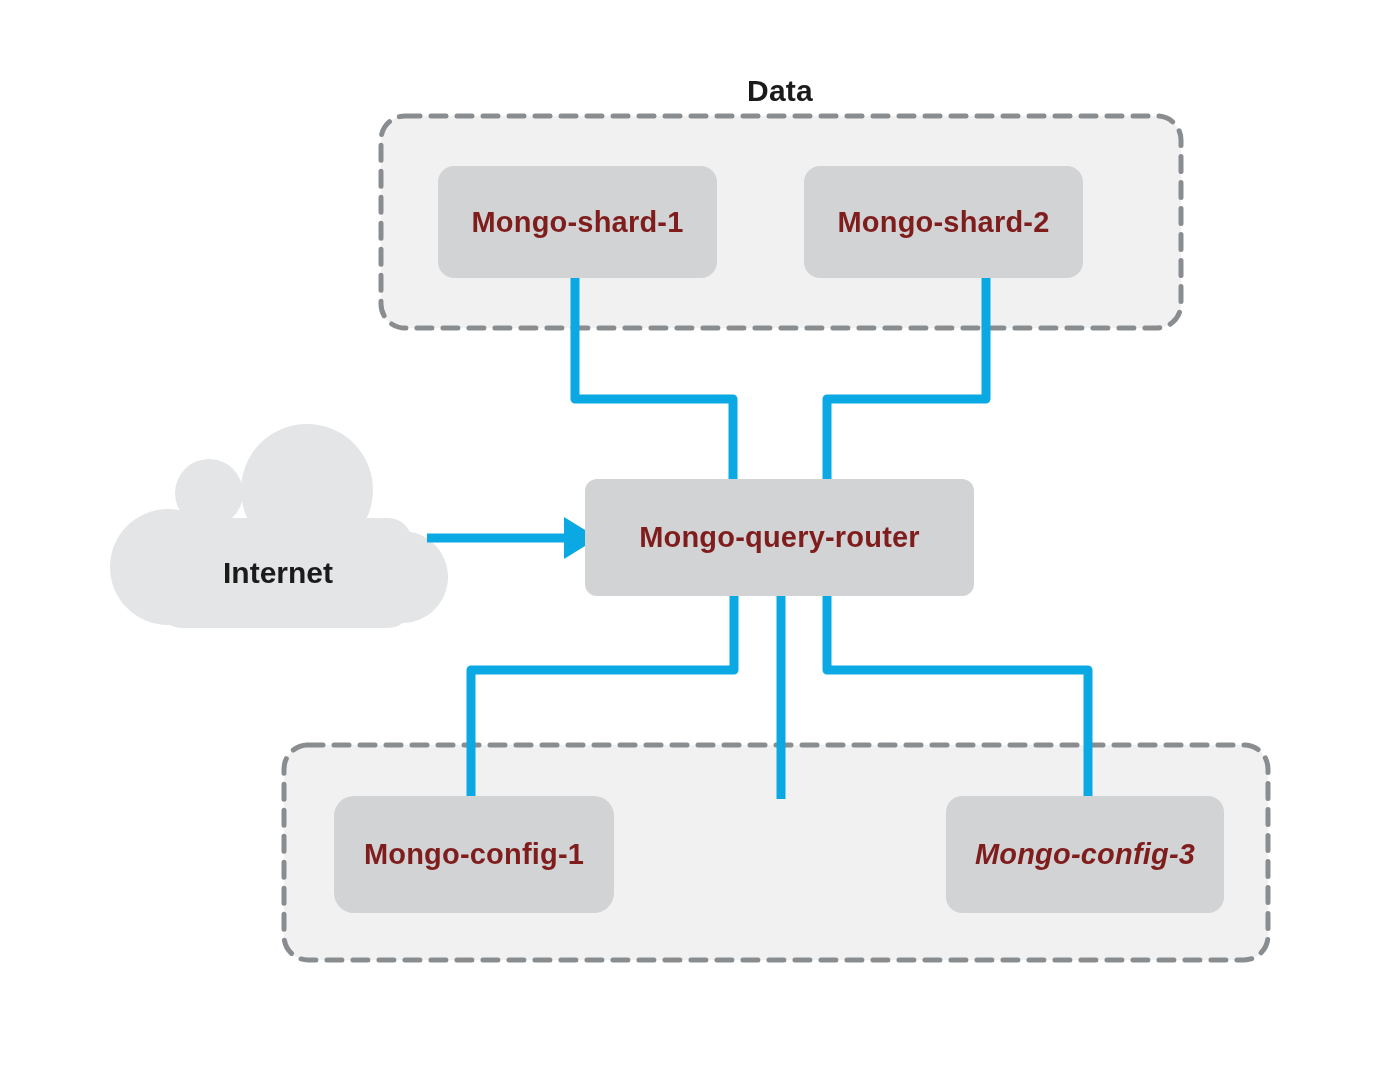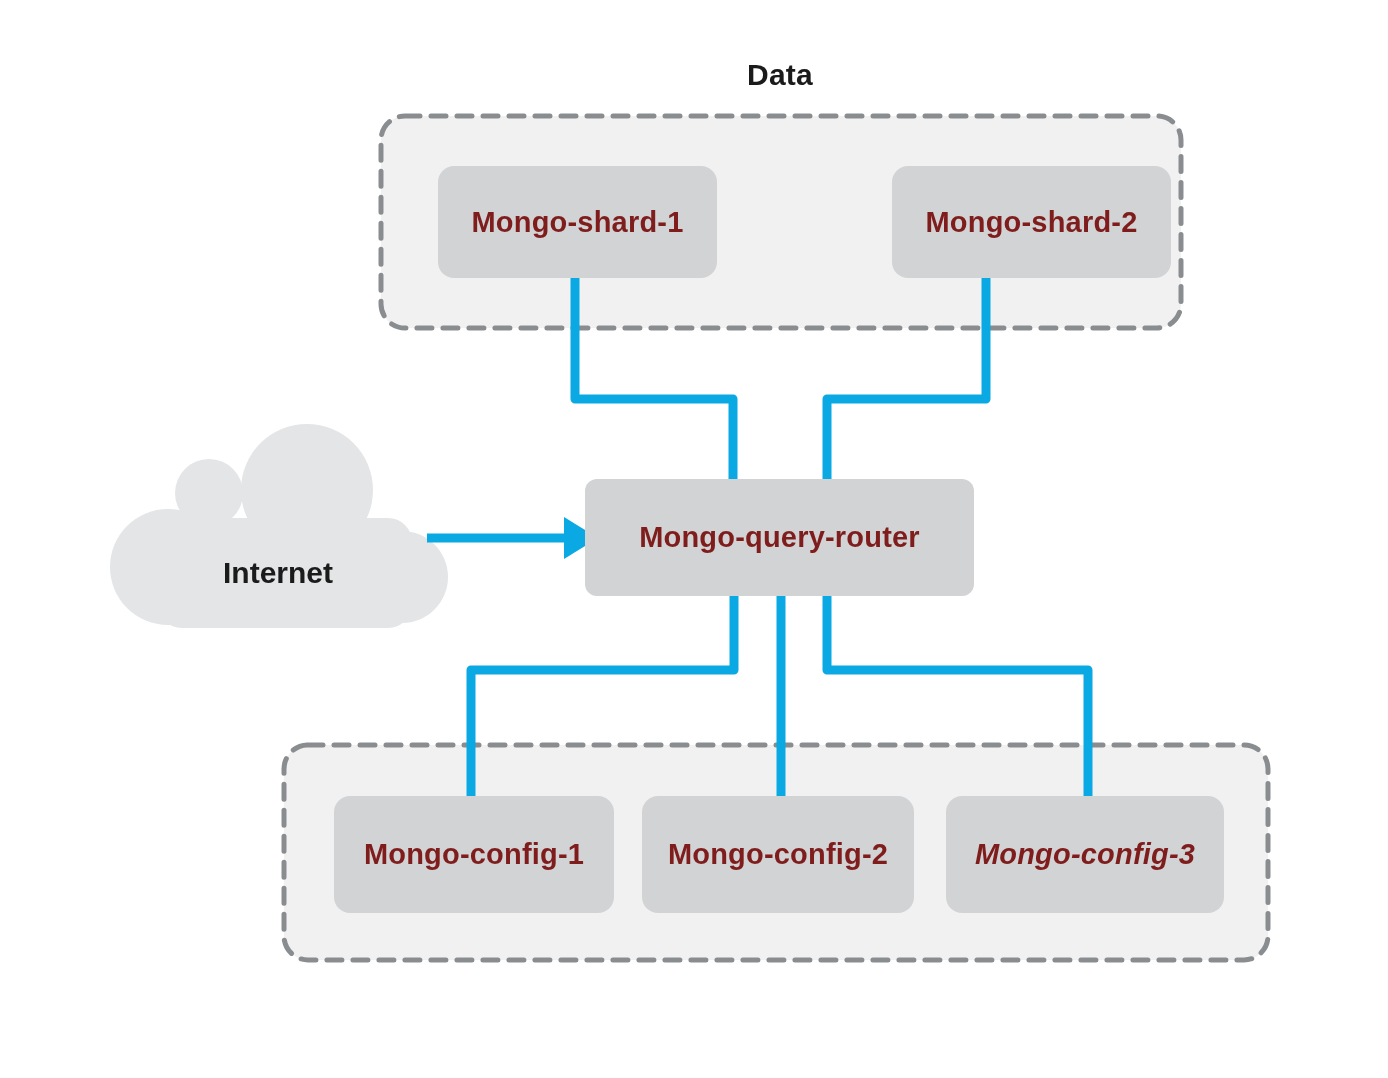--- a/index.html
+++ b/index.html
@@ -18,20 +18,21 @@
     z-index: 1;
   }
   .group-label {
     position: absolute;
     z-index: 3;
     font-size: 30px;
     font-weight: bold;
     color: #1b1b1b;
     text-align: center;
     letter-spacing: 0.2px;
+    margin-top: 16px;
   }
   .node {
     position: absolute;
     z-index: 2;
     background: #d2d3d5;
     border-radius: 16px;
     display: flex;
     align-items: center;
     justify-content: center;
   }
@@ -83,29 +84,26 @@
     </g>
   </svg>
 
   <div class="group-label" style="left: 680px; top: 58px; width: 200px;">Data</div>
 
   <div class="cloud-label" style="left: 178px; top: 535px; width: 200px; margin-top: 21px;">Internet</div>
 
   <div class="node" style="left: 438px; top: 166px; width: 279px; height: 112px;">
     <span class="node-label">Mongo-shard-1</span>
   </div>
-  <div class="node" style="left: 892px; top: 166px; width: 279px; height: 112px; justify-content: center;">
+  <div class="node" style="left: 804px; top: 166px; width: 279px; height: 112px; justify-content: center;">
     <span class="node-label">Mongo-shard-2</span>
   </div>
   <div class="node" style="left: 585px; top: 479px; width: 389px; height: 117px; border-radius: 12px;">
     <span class="node-label">Mongo-query-router</span>
   </div>
-  <div class="node" style="left: 334px; top: 796px; width: 280px; height: 117px;">
+  <div class="node" style="left: 334px; top: 796px; width: 280px; height: 117px; border-radius: 20px;">
     <span class="node-label">Mongo-config-1</span>
-  </div>
-  <div class="node" style="left: 642px; top: 796px; width: 272px; height: 117px;">
-    <span class="node-label">Mongo-config-2</span>
   </div>
   <div class="node" style="left: 946px; top: 796px; width: 278px; height: 117px; font-style: italic;">
     <span class="node-label">Mongo-config-3</span>
   </div>
 
 </div>
 
 </body></html>

